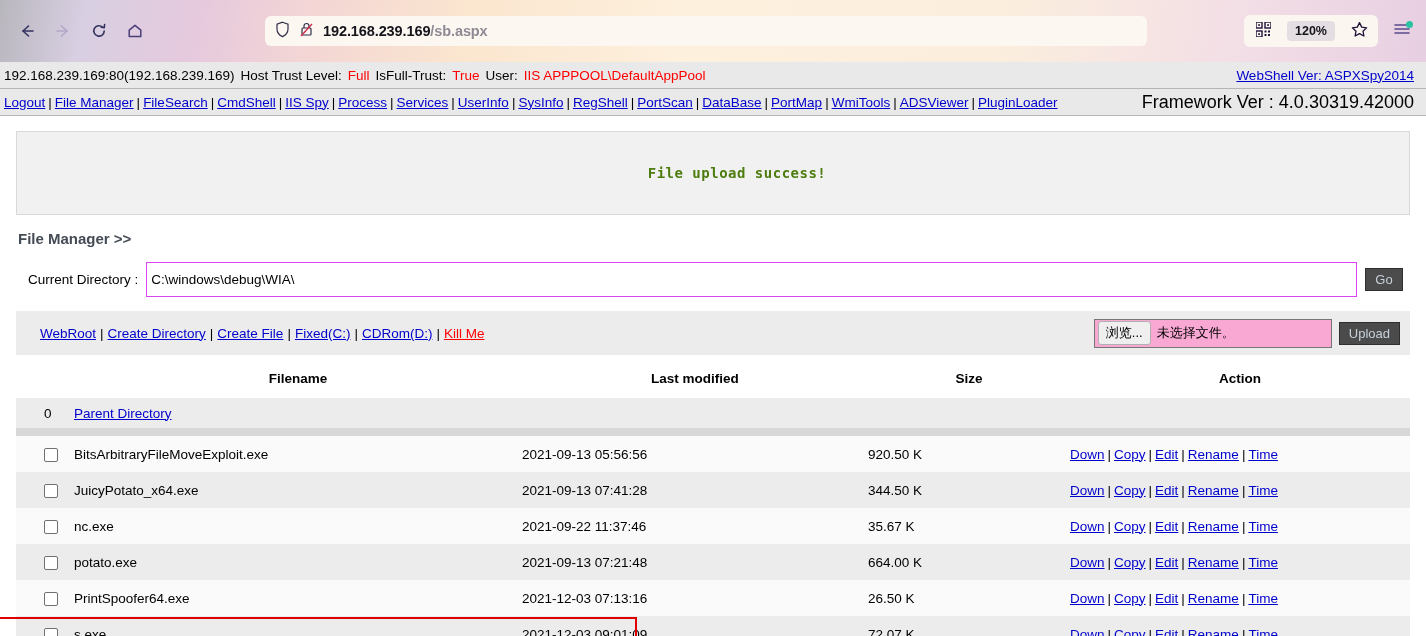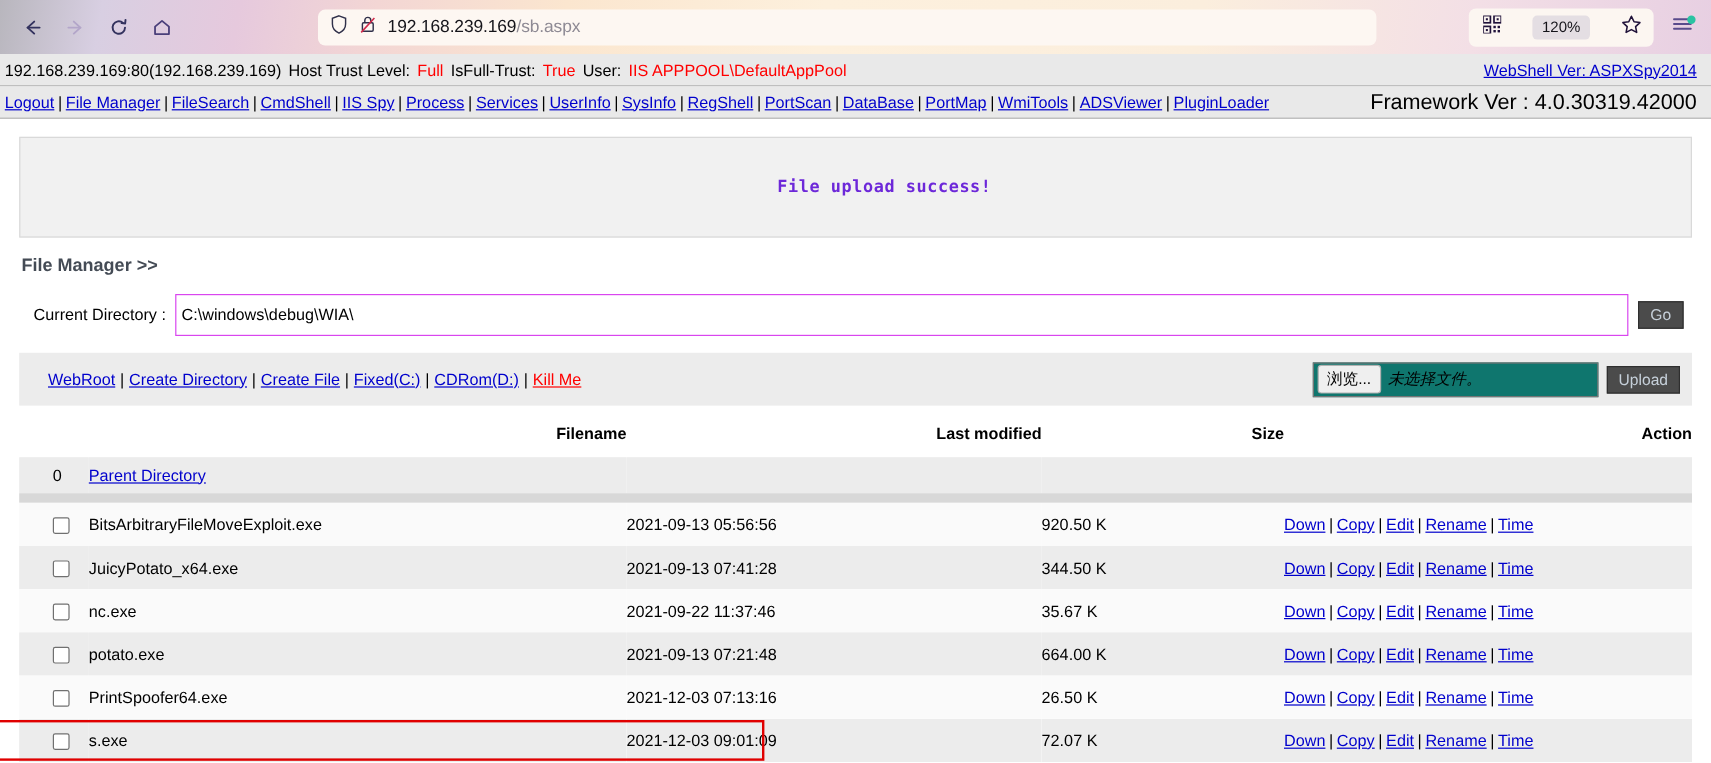--- a/index.html
+++ b/index.html
@@ -7,25 +7,26 @@
     margin: 0; padding: 0;
     width: 1426px; height: 636px;
     overflow: hidden;
     background: #ffffff;
     font-family: "Liberation Sans", sans-serif;
   }
 
   
   .browser-bar {
     position: relative;
-    height: 45px;
+    height: 62px;
     background: linear-gradient(100deg,#b8b6bd 0%, #d8cfe2 6%, #e6c9dd 14%, #f3d6d4 22%, #fbe6cf 33%, #fdf0dd 48%, #fbeedd 70%, #f3dfe6 86%, #e7cfe2 100%);
     display: flex;
     align-items: center;
     padding: 0 10px;
+    font-weight: bold;
   }
   .nav-btns { display: flex; align-items: center; gap: 2px; }
   .nav-btn {
     width: 34px; height: 32px;
     display: flex; align-items: center; justify-content: center;
     border-radius: 5px;
     cursor: pointer;
   }
   .nav-btn svg { display: block; }
   .urlbar {
@@ -52,21 +53,21 @@
     right: 8px;
     display: flex;
     align-items: center;
     gap: 2px;
   }
   .pill-group {
     display: flex; align-items: center;
     background: #fcf6f1;
     border-radius: 6px;
     padding: 1px 3px;
-    gap: 18px;
+    gap: 8px;
   }
   .icon-btn {
     width: 32px; height: 30px;
     display: flex; align-items: center; justify-content: center;
     border-radius: 5px;
     cursor: pointer;
   }
   .zoom-badge {
     font-size: 12.5px;
     color: #15141a;
@@ -136,21 +137,21 @@
     background: #f1f1f1;
     border: 1px solid #d9d9d9;
     display: flex;
     align-items: center;
     justify-content: center;
   }
   .msgbox .msg {
     font-family: "DejaVu Sans Mono", monospace;
     font-weight: bold;
     font-size: 14px;
-    color: #6d28d9;
+    color: #4d7c0f;
     letter-spacing: 0.5px;
     margin-left: 48px;
   }
 
   .fm-title {
     margin: 15px 0 0 18px;
     font-size: 15px;
     font-weight: bold;
     color: #444b55;
   }
@@ -201,45 +202,45 @@
     display: flex;
     align-items: center;
     gap: 7px;
   }
   .fileinput {
     display: flex;
     align-items: center;
     width: 238px;
     height: 29px;
     border: 1px solid #767676;
-    background: #0f766e;
+    background: #f9a8d4;
     padding: 0 3px;
     gap: 6px;
   }
   .browse-btn {
     background: #efefef;
     border: 1px solid #b1b1b1;
     border-radius: 3px;
     font-size: 13px;
     color: #000;
     padding: 2px 7px;
     cursor: pointer;
     font-family: "Liberation Sans", sans-serif;
   }
-  .nofile { font-size: 13px; color: #000; font-style: italic; }
+  .nofile { font-size: 13px; color: #000; }
 
   
   table.files {
     width: calc(100% - 32px);
     margin: 14px 16px 0 16px;
     border-collapse: collapse;
     font-size: 13.5px;
   }
   table.files th {
-    text-align: right;
+    text-align: center;
     font-weight: bold;
     color: #000;
     padding: 2px 0 12px 0;
     font-size: 13.5px;
     background: #fff;
   }
   table.files td {
     padding: 0;
     height: 36px;
     color: #000;

